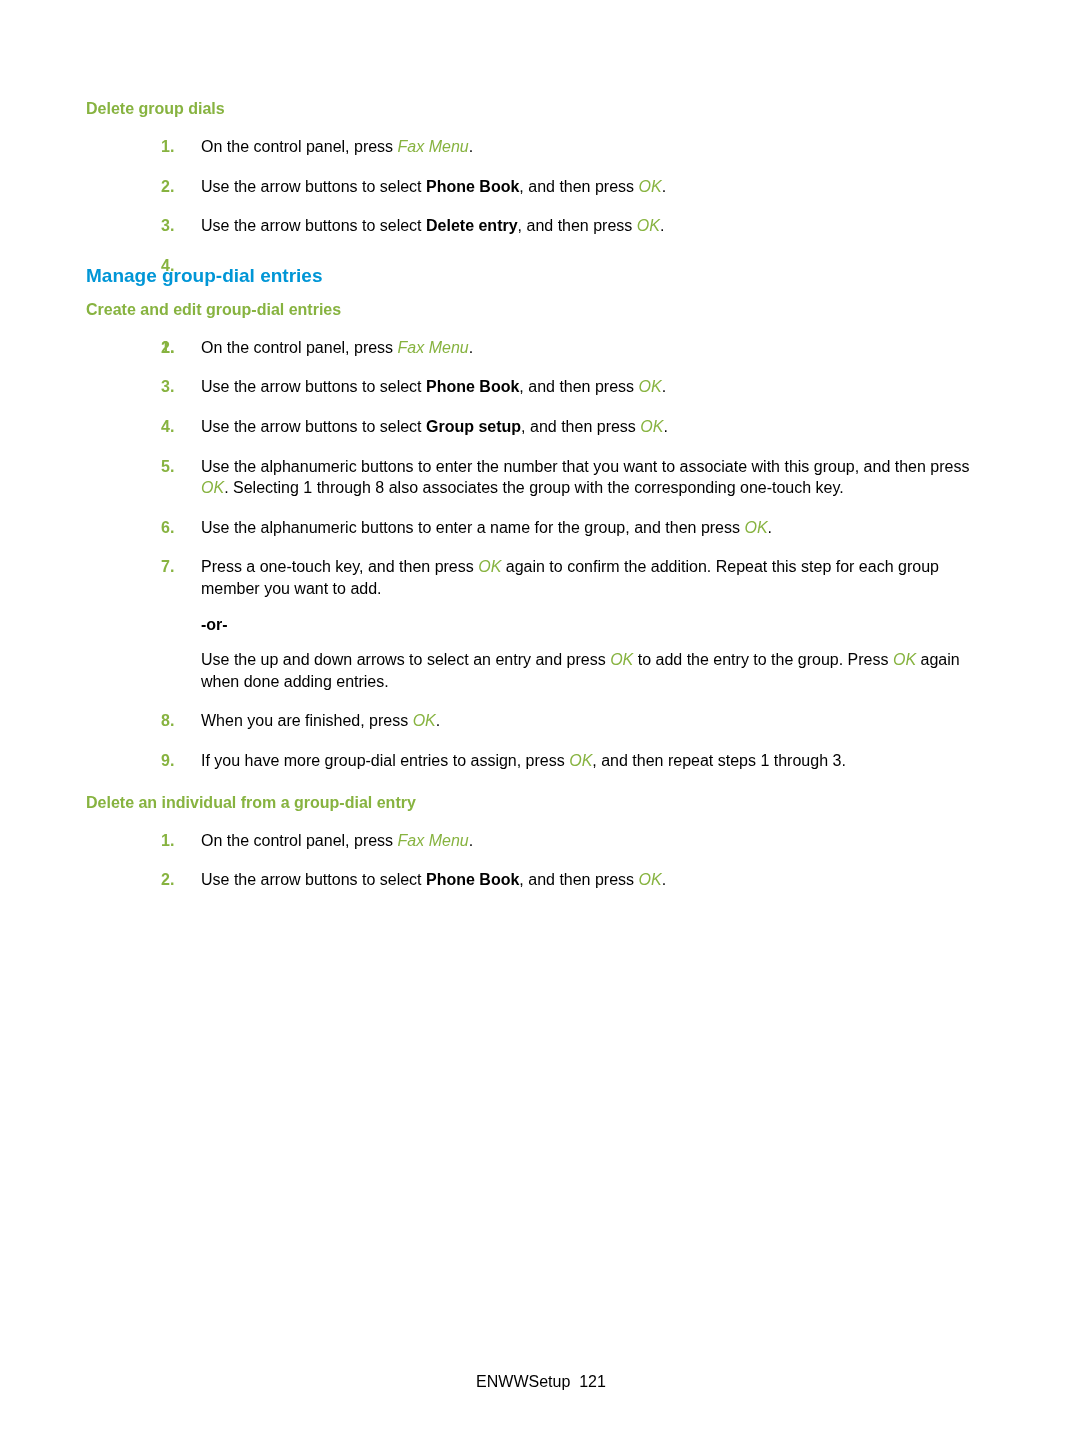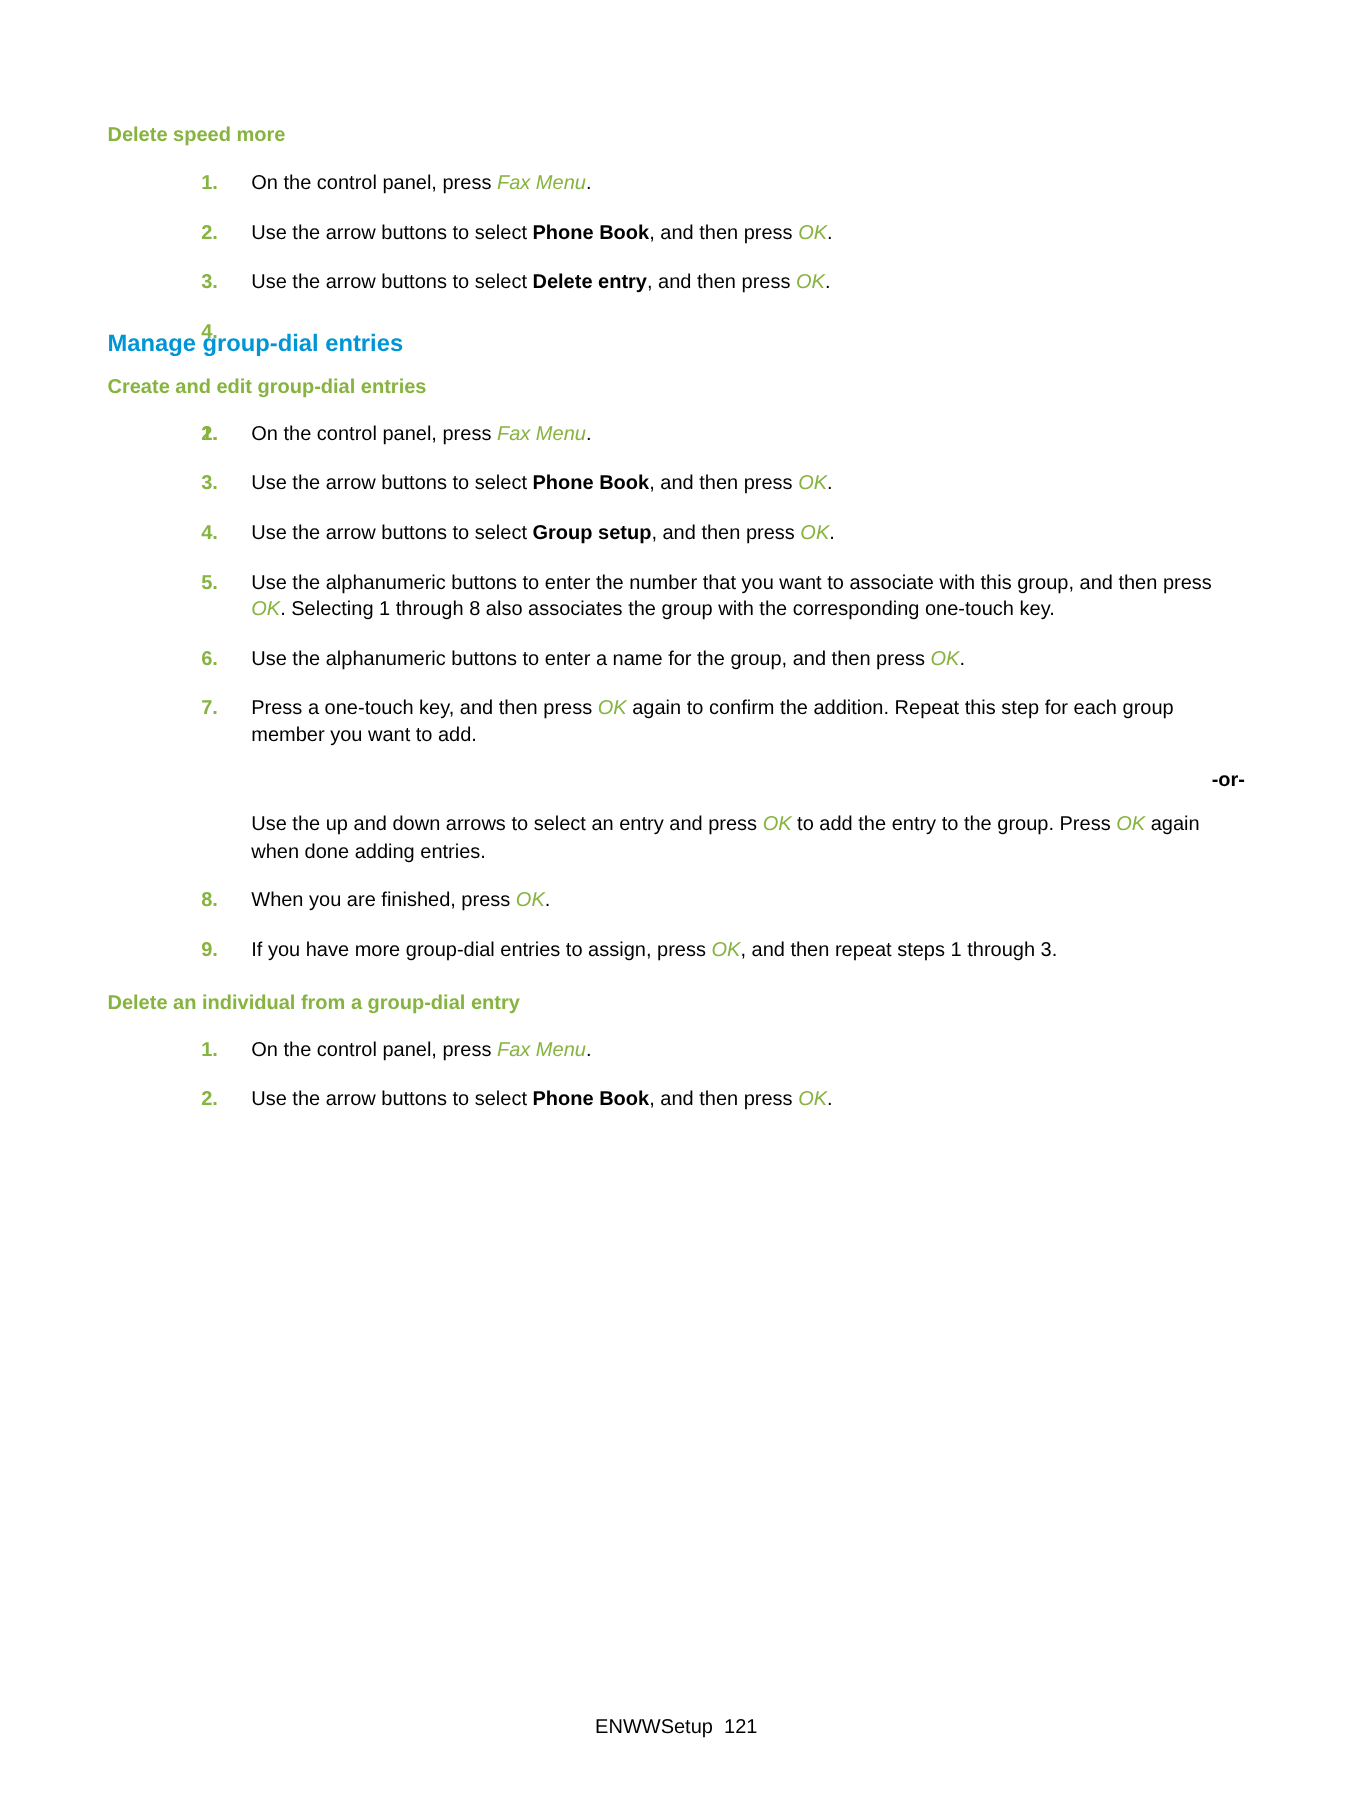--- a/index.html
+++ b/index.html
@@ -50,38 +50,37 @@
   }
   .gr { color: #87b340; font-style: italic; }
   .link {
     color: #0096d6;
     text-decoration: underline;
     cursor: pointer;
   }
   .or {
     font-weight: bold;
     margin: 14px 0;
-    text-align: right;
   }
   .footer {
     position: absolute;
     bottom: 46px;
     left: 86px;
     right: 84px;
     display: flex;
     justify-content: center;
     font-size: 16px;
   }
 </style>
 </head>
 <body>
 
 <div class="page">
 
-  <div class="h-green">Delete speed more</div>
+  <div class="h-green">Delete group dials</div>
 
   <ol class="steps">
     <li>
       <span class="num">1.</span>
       <span>
         <span>On the control panel, press </span><span class="gr">Fax Menu</span><span>.</span>
       </span>
     </li>
     <li>
       <span class="num">2.</span>

